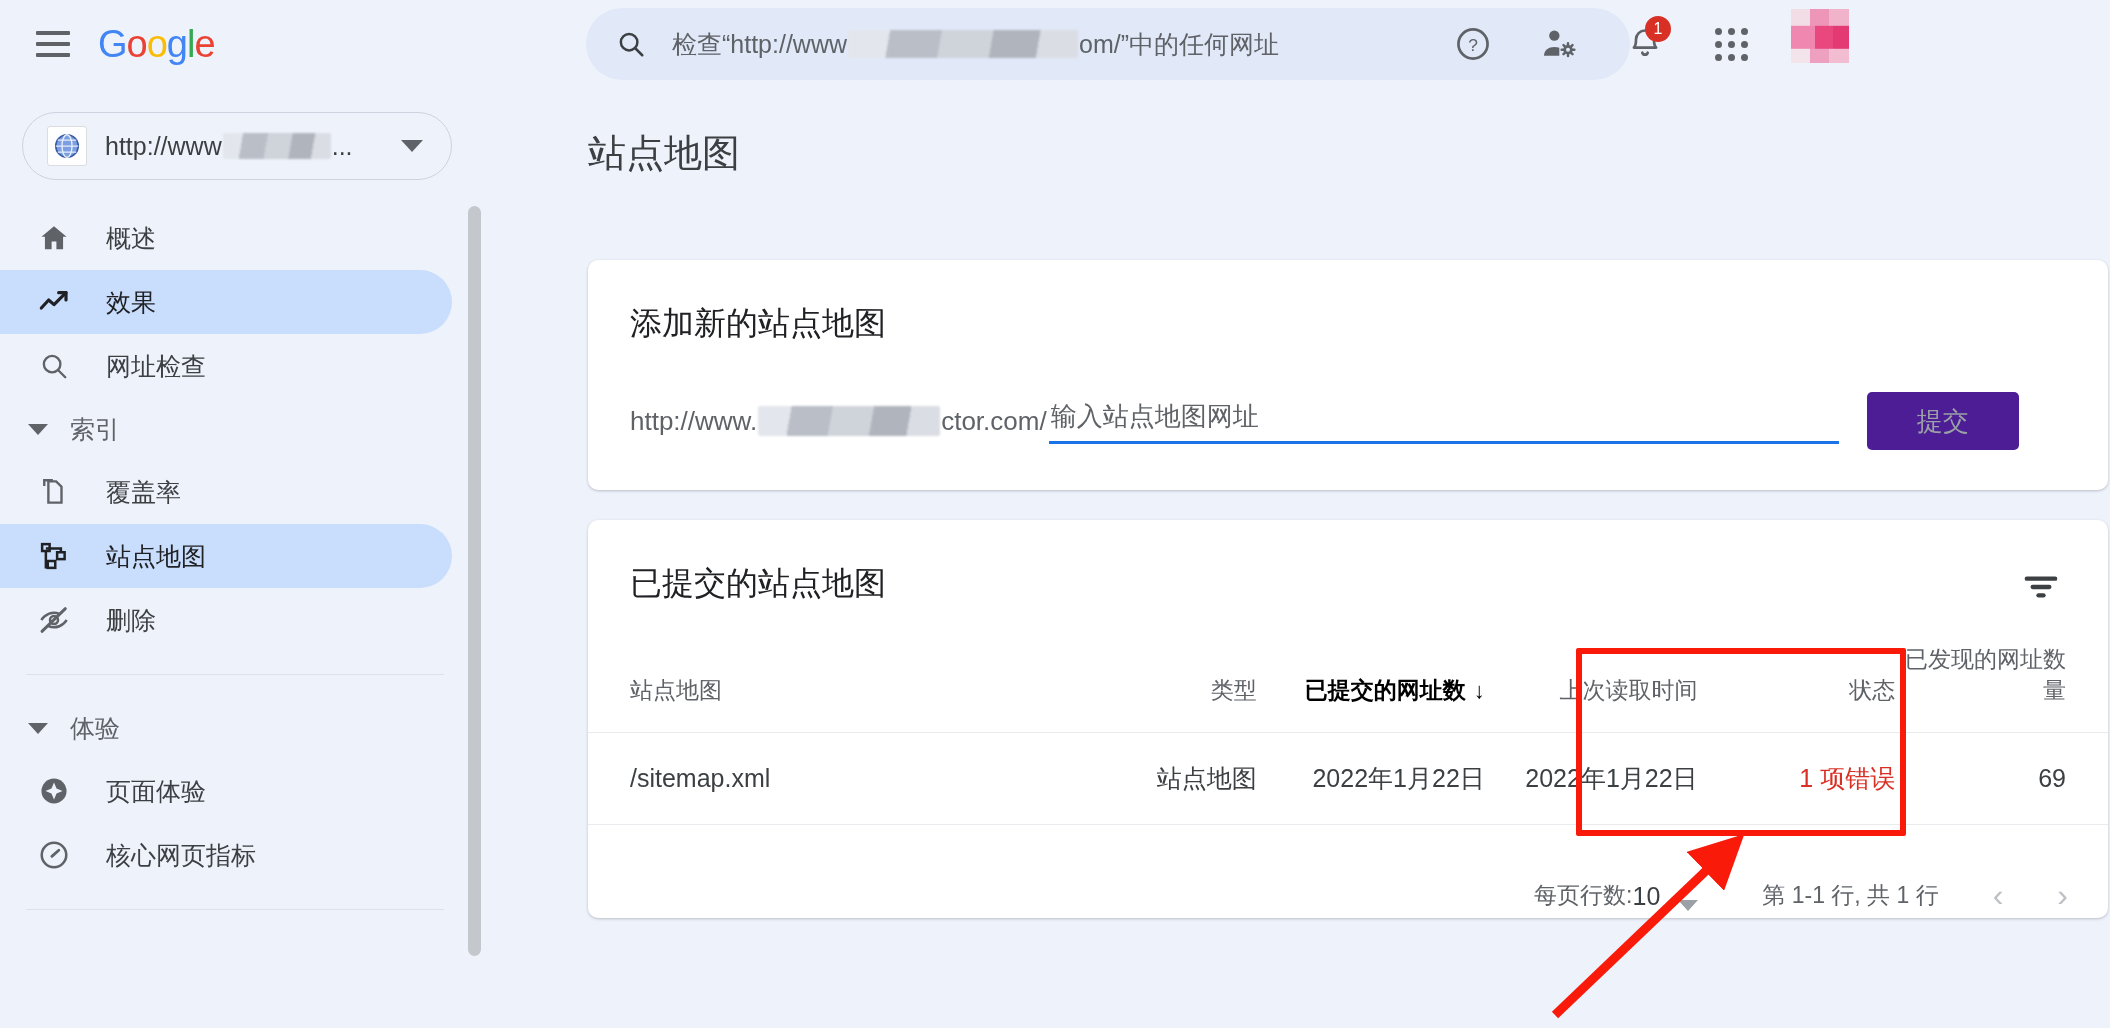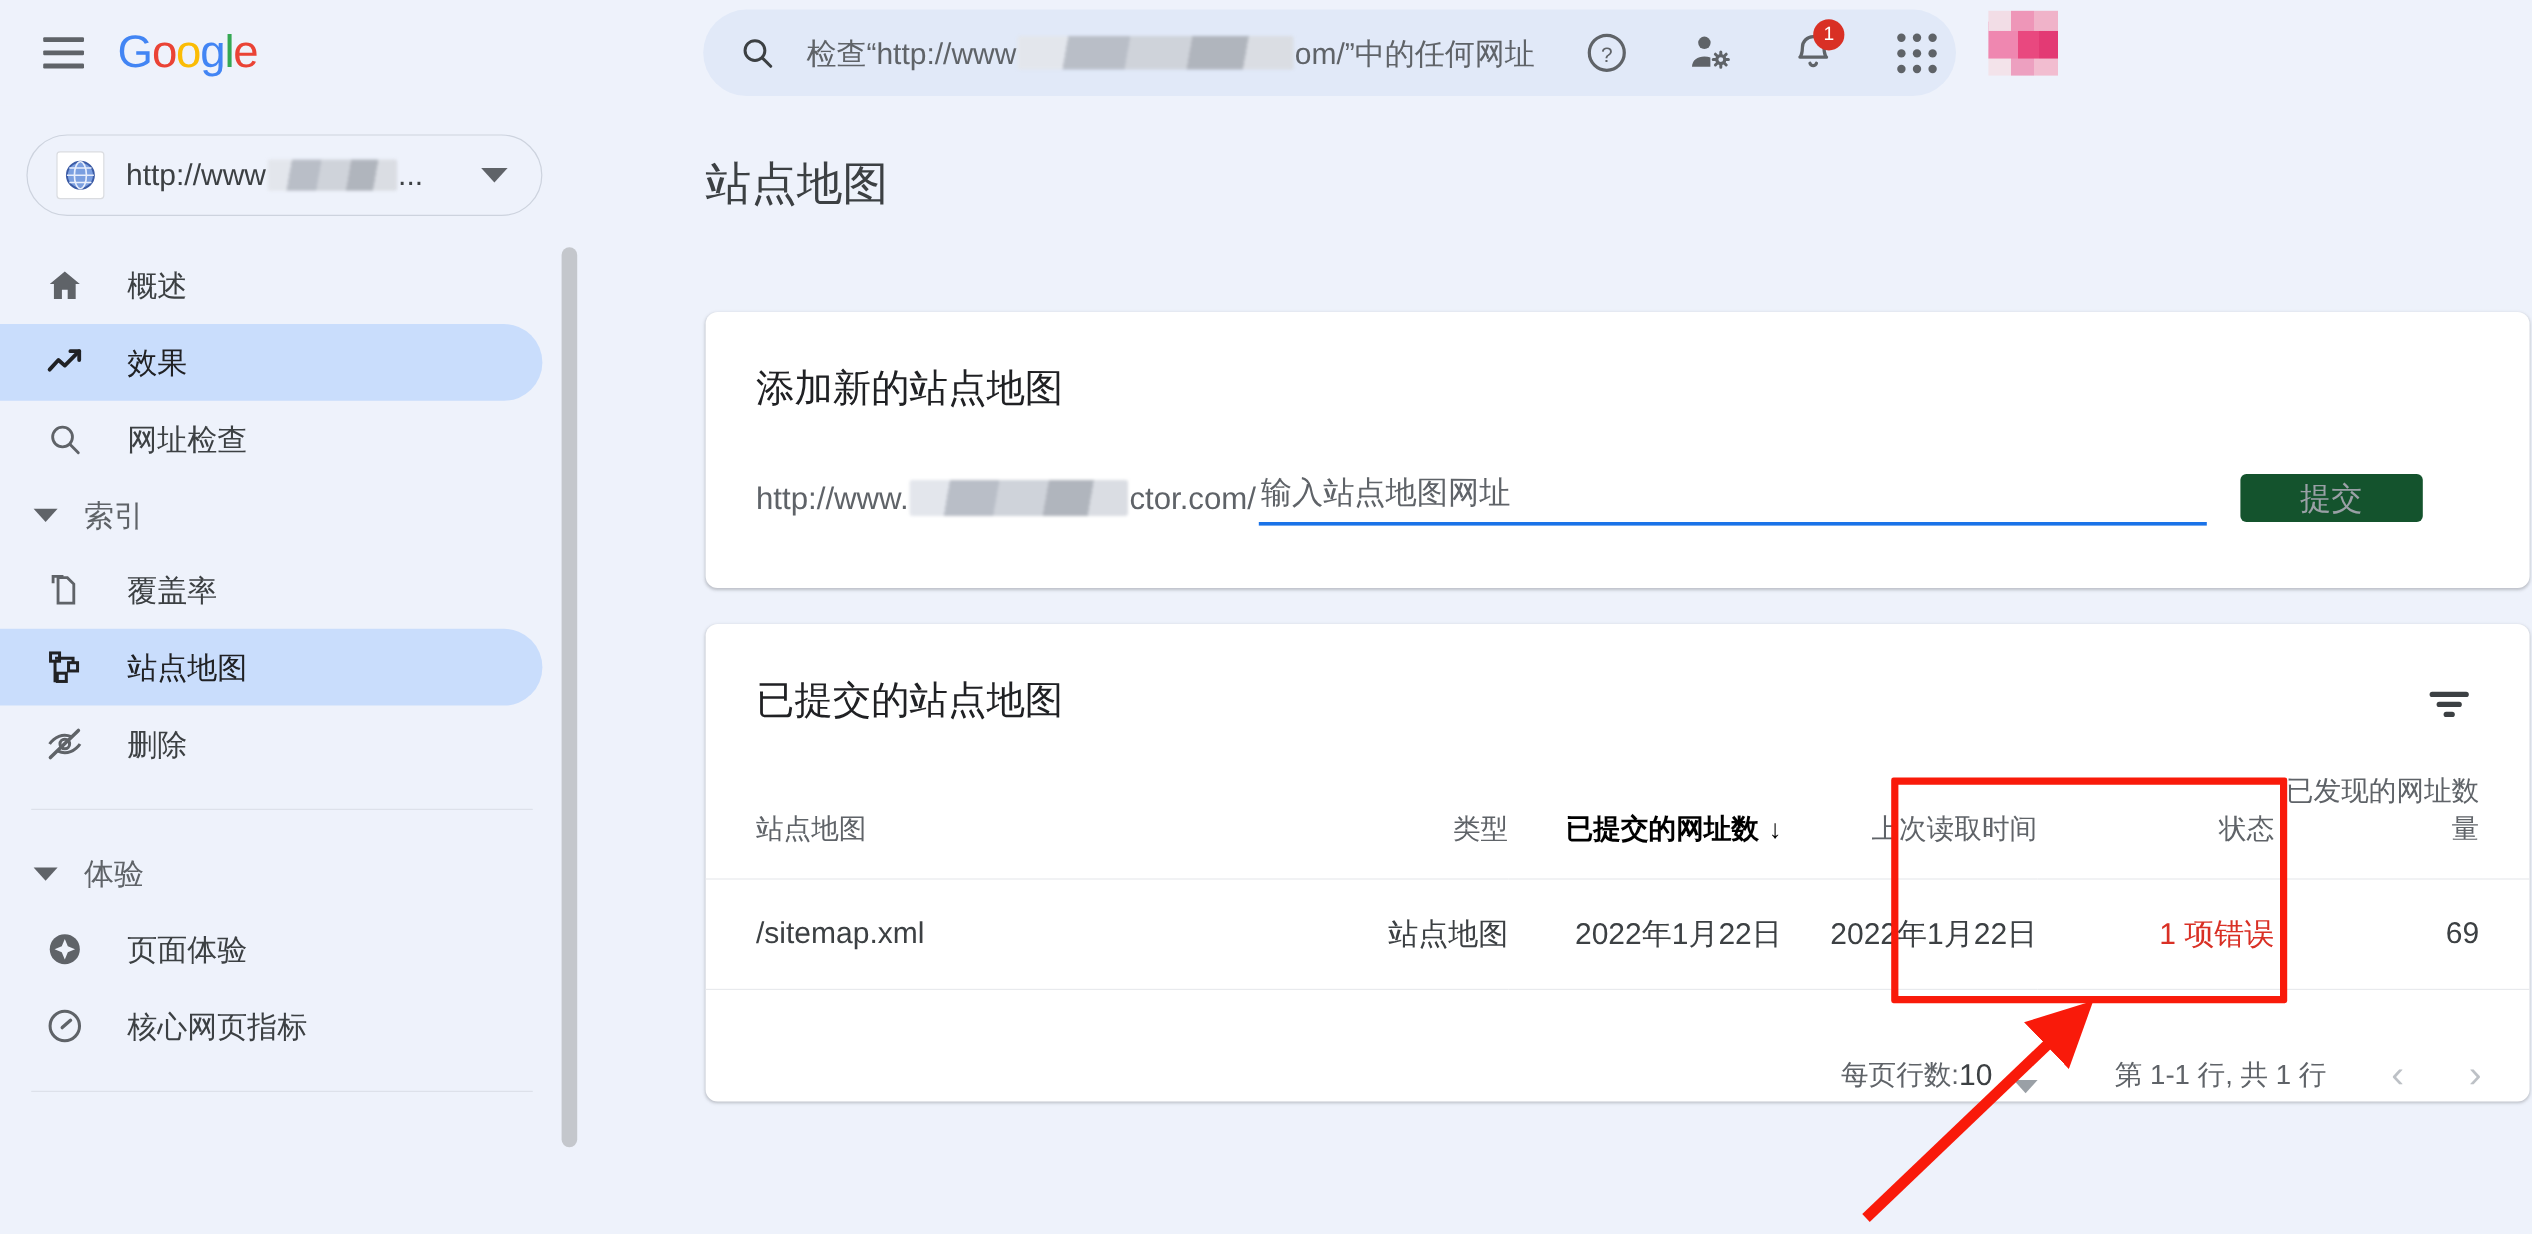--- a/index.html
+++ b/index.html
@@ -6,21 +6,21 @@
   html, body {
     width: 2110px; height: 1028px;
     background: #eef2fb;
     font-family: "Liberation Sans", "DejaVu Sans", sans-serif;
     overflow: hidden;
   }
 
   
   .header {
     position: absolute; top: 0; left: 0;
-    width: 1715px; height: 88px;
+    width: 1849px; height: 88px;
     background: #eef2fb;
     display: flex; align-items: center;
   }
   .hamburger {
     width: 34px; height: 26px;
     margin-left: 36px; margin-right: 28px;
     display: flex; flex-direction: column; justify-content: space-between;
     cursor: pointer;
   }
   .hamburger span { display:block; height: 4px; background: #5f6368; border-radius: 1px; }
@@ -136,22 +136,22 @@
   .url-row { display: flex; align-items: center; padding: 46px 0 0 42px; }
   .url-prefix { font-size: 26px; color: #5f6368; display: flex; align-items: center; white-space: nowrap; }
   .url-input {
     margin-left: 2px; width: 790px; height: 46px;
     border: none; border-bottom: 3px solid #1a73e8;
     background: transparent; outline: none;
     font-size: 26px; color: #202124; font-family: inherit; padding: 0 2px 6px 2px;
   }
   .url-input::placeholder { color: #5f6368; }
   .submit-btn {
-    margin-left: 28px; width: 152px; height: 40px;
-    background: #14532d; color: #9aa0a6; border: none; border-radius: 5px;
+    margin-left: 28px; width: 152px; height: 58px;
+    background: #4c1d95; color: #9aa0a6; border: none; border-radius: 5px;
     font-size: 26px; font-family: inherit; cursor: default;
   }
 
   #card-list { top: 432px; height: 398px; }
   .card-head { display: flex; align-items: flex-start; justify-content: space-between; }
   .filter-btn { margin: 44px 44px 0 0; width: 46px; height: 46px; cursor: pointer; display:flex; align-items:center; justify-content:center; }
 
   table { width: 100%; border-collapse: collapse; margin-top: 34px; }
   th, td { font-weight: 400; }
   th {

